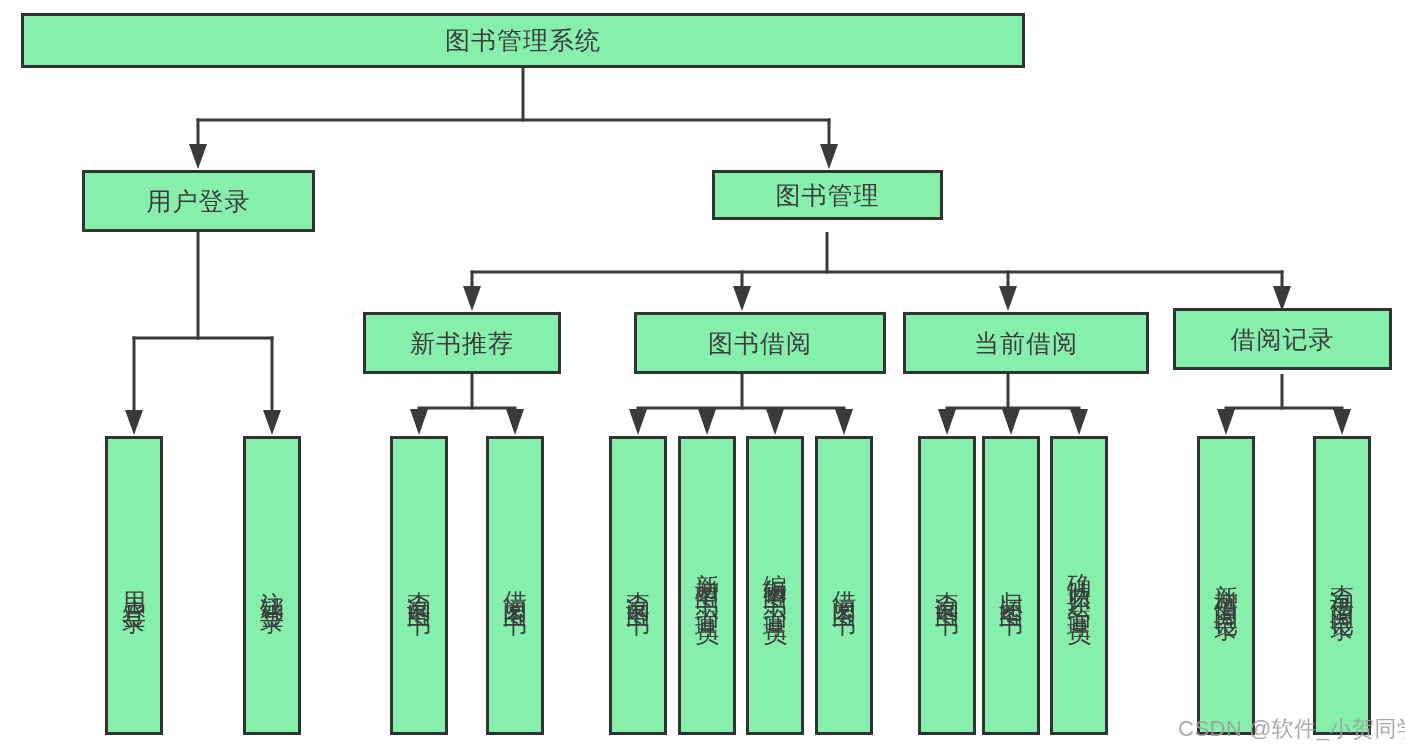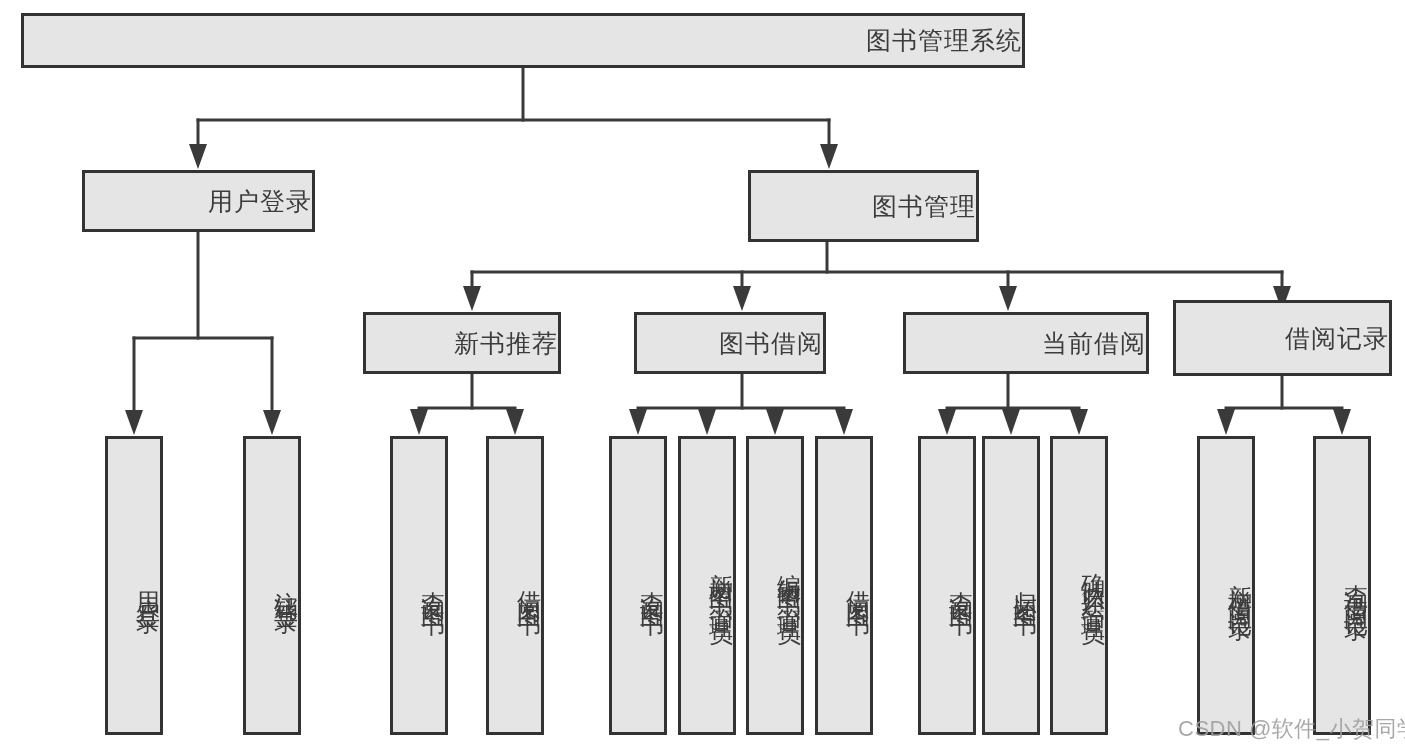--- a/index.html
+++ b/index.html
@@ -2,22 +2,22 @@
 <html><head>
 <meta charset="utf-8">
 <style>
   html,body{margin:0;padding:0;background:#ffffff;}
   #canvas{
     position:relative;width:1405px;height:747px;background:#ffffff;overflow:hidden;
     font-family:"Liberation Sans","DejaVu Sans",sans-serif;color:#3c3c3c;
   }
   #wires{position:absolute;left:0;top:0;width:1405px;height:747px;}
   .node{
-    position:absolute;box-sizing:border-box;background:#e5e5e5;
-    border:3px solid #333333;display:flex;align-items:center;justify-content:flex-end;
+    position:absolute;box-sizing:border-box;background:#86efac;
+    border:3px solid #333333;display:flex;align-items:center;justify-content:center;
   }
   .node.root{border-width:3px;}
   .node.h span{font-size:25px;letter-spacing:1px;white-space:nowrap;}
   .node.v .vtext{
     writing-mode:vertical-rl;text-orientation:mixed;
     font-size:24px;letter-spacing:7px;line-height:1;white-space:nowrap;
   }
   #watermark{
     position:absolute;left:1178px;top:714px;font-size:22px;
     color:rgba(158,158,158,0.9);white-space:nowrap;letter-spacing:0.5px;
@@ -95,34 +95,34 @@
     </g>
   </svg>
 
   <div class="node h root" style="left:21px;top:13px;width:1004px;height:55px">
     <span>图书管理系统</span>
   </div>
 
   <div class="node h" style="left:82px;top:170px;width:233px;height:62px">
     <span>用户登录</span>
   </div>
-  <div class="node h" style="left:748px;top:170px;width:231px;height:72px">
+  <div class="node h" style="left:712px;top:170px;width:231px;height:50px">
     <span>图书管理</span>
   </div>
 
   <div class="node h" style="left:363px;top:312px;width:198px;height:62px">
     <span>新书推荐</span>
   </div>
-  <div class="node h" style="left:634px;top:312px;width:192px;height:62px">
+  <div class="node h" style="left:634px;top:312px;width:252px;height:62px">
     <span>图书借阅</span>
   </div>
   <div class="node h" style="left:903px;top:312px;width:246px;height:62px">
     <span>当前借阅</span>
   </div>
-  <div class="node h" style="left:1173px;top:300px;width:219px;height:76px">
+  <div class="node h" style="left:1173px;top:308px;width:219px;height:62px">
     <span>借阅记录</span>
   </div>
 
   <div class="node v" style="left:105px;top:436px;width:58px;height:299px">
     <span class="vtext">用户登录</span>
   </div>
   <div class="node v" style="left:243px;top:436px;width:58px;height:299px">
     <span class="vtext">注销登录</span>
   </div>
 

